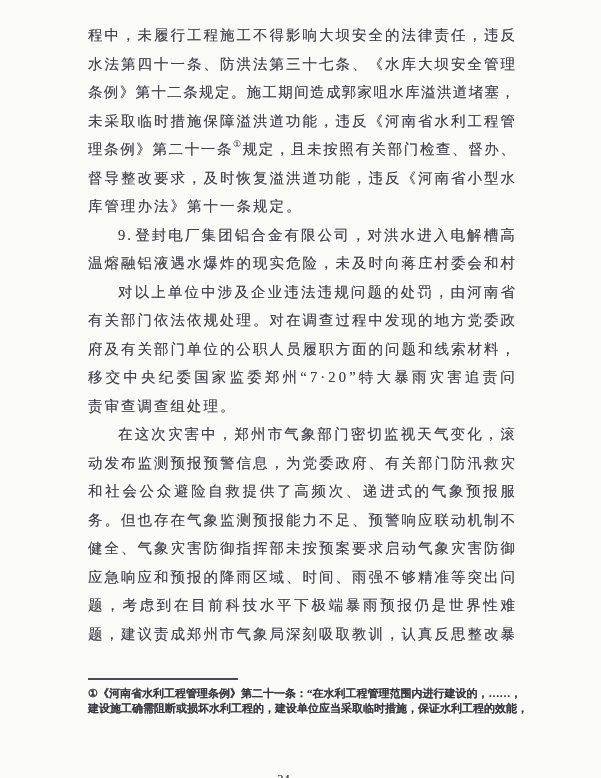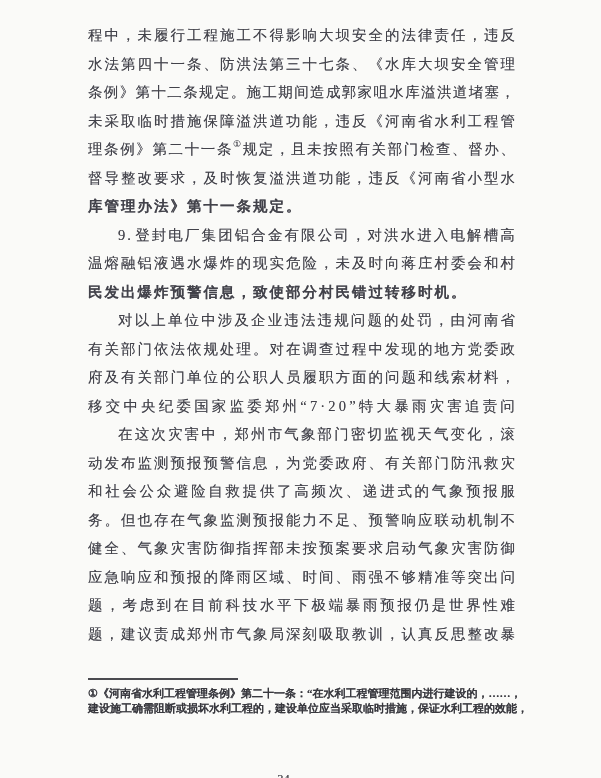--- a/index.html
+++ b/index.html
@@ -19,21 +19,21 @@
     height:28.5px;line-height:28.5px;
     font-size:14.5px;
     white-space:nowrap;
     text-shadow:0 0 0.5px rgba(62,62,72,0.55);
   }
   .line.justify{
     display:flex;justify-content:space-between;
   }
   .line.justify span{display:inline-block;}
   .line.indent{padding-left:30px;}
-  .line.plain{letter-spacing:2px;font-weight:bold;}
+  .line.plain{letter-spacing:2px;}
   .sup{
     font-size:9px;
     position:relative;top:-5px;
     align-self:center;
   }
   .footnote-rule{
     position:absolute;left:88px;top:678px;
     width:150px;height:2px;background:#4a4a50;
   }
   .footnote{
@@ -279,21 +279,20 @@
         <span>时</span>
         <span>向</span>
         <span>蒋</span>
         <span>庄</span>
         <span>村</span>
         <span>委</span>
         <span>会</span>
         <span>和</span>
         <span>村</span>
       </div>
-      <div class="line plain">民发出爆炸预警信息，致使部分村民错过转移时机。</div>
       <div class="line justify indent">
         <span>对</span>
         <span>以</span>
         <span>上</span>
         <span>单</span>
         <span>位</span>
         <span>中</span>
         <span>涉</span>
         <span>及</span>
         <span>企</span>
@@ -391,20 +390,21 @@
         <span>特</span>
         <span>大</span>
         <span>暴</span>
         <span>雨</span>
         <span>灾</span>
         <span>害</span>
         <span>追</span>
         <span>责</span>
         <span>问</span>
       </div>
+      <div class="line plain">责审查调查组处理。</div>
       <div class="line justify indent">
         <span>在</span>
         <span>这</span>
         <span>次</span>
         <span>灾</span>
         <span>害</span>
         <span>中</span>
         <span>，</span>
         <span>郑</span>
         <span>州</span>

